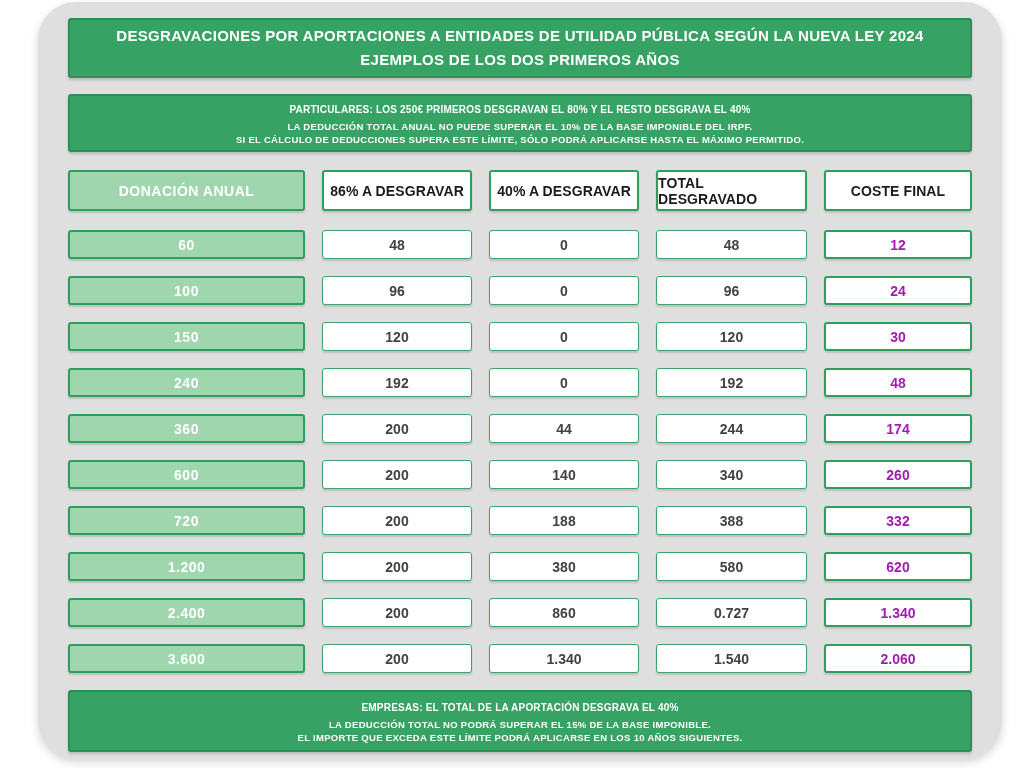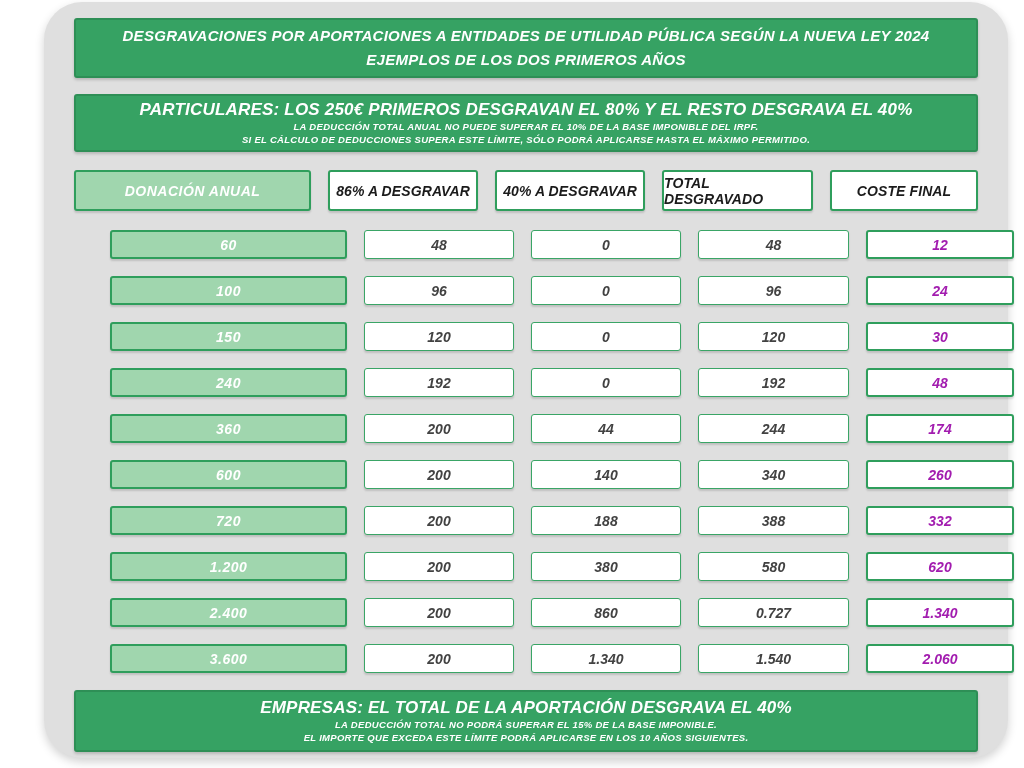--- a/index.html
+++ b/index.html
@@ -5,45 +5,44 @@
   html, body { margin: 0; padding: 0; }
   body {
     width: 1024px; height: 768px;
     background: #ffffff;
     font-family: "Liberation Sans", sans-serif;
     overflow: hidden;
     position: relative;
   }
   .card {
     position: absolute;
-    left: 44px; top: 2px;
+    left: 38px; top: 2px;
     width: 964px; height: 756px;
     background: #dfdfdf;
     border-radius: 38px;
     box-shadow: 0 4px 10px rgba(0,0,0,0.18);
     padding: 16px 30px 8px 30px;
     box-sizing: border-box;
-    font-style: italic;
   }
   .banner {
     background: #36a263;
     border: 2px solid #2e8f56;
     border-radius: 3px;
     box-shadow: 0 2px 3px rgba(0,0,0,0.18);
     color: #ffffff;
     text-align: center;
     display: flex;
     flex-direction: column;
     justify-content: center;
     box-sizing: border-box;
   }
   .banner-title { height: 60px; }
   .banner-title .b-line { font-size: 15px; font-weight: bold; line-height: 24px; letter-spacing: 0.3px; }
   .banner-sub { height: 58px; margin-top: 16px; }
-  .banner-sub .b-main { font-size: 17px; font-weight: bold; line-height: 20px; letter-spacing: 0.2px; }
+  .banner-sub .b-main { font-size: 10px; font-weight: bold; line-height: 20px; letter-spacing: 0.2px; }
   .banner-sub .b-small { font-size: 9.5px; font-weight: bold; line-height: 13.5px; letter-spacing: 0.3px; }
   .banner-bottom { height: 62px; margin-top: 15px; }
 
   .grid {
     display: grid;
     grid-template-columns: 237px 150px 150px 151px 148px;
     column-gap: 17px;
     width: 904px;
   }
   .header-grid { margin-top: 18px; }
@@ -64,21 +63,21 @@
     font-size: 14px;
     font-weight: bold;
     letter-spacing: 0.1px;
   }
   .header-cell.green-head {
     background: #a0d6ae;
     color: #ffffff;
     letter-spacing: 0.5px;
   }
   .rows { margin-top: 19px; }
-  .row { margin-bottom: 17px; margin-left: 36px; }
+  .row { margin-bottom: 17px; }
   .row .cell { height: 29px; font-size: 14px; font-weight: bold; }
   .green-cell {
     background: #a0d6ae;
     border: 2px solid #2f9e5c;
     color: #ffffff;
     letter-spacing: 0.5px;
   }
   .white-cell {
     background: #ffffff;
     border: 1.5px solid #3aa566;

